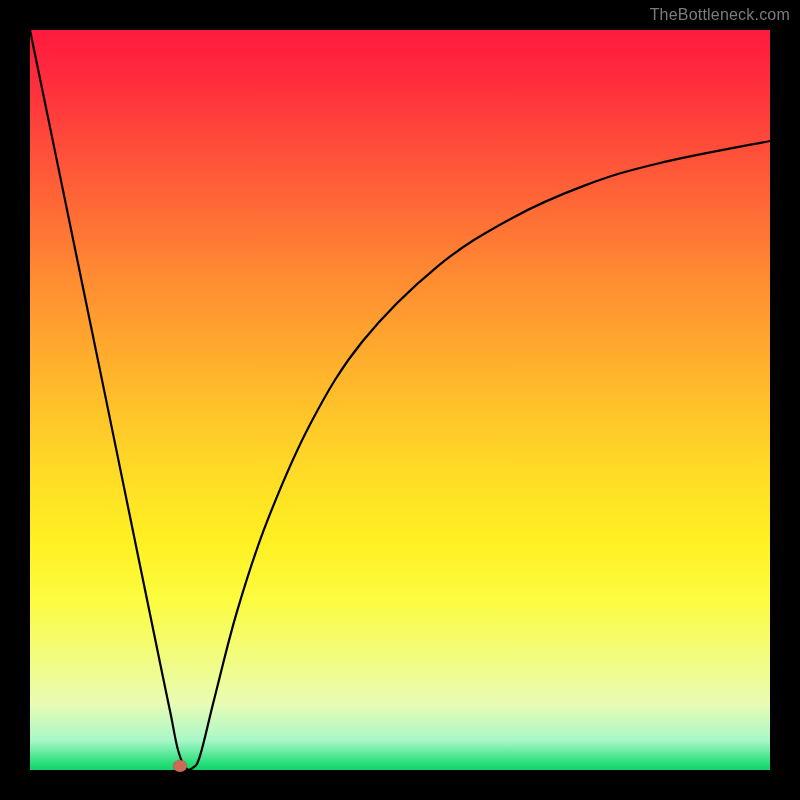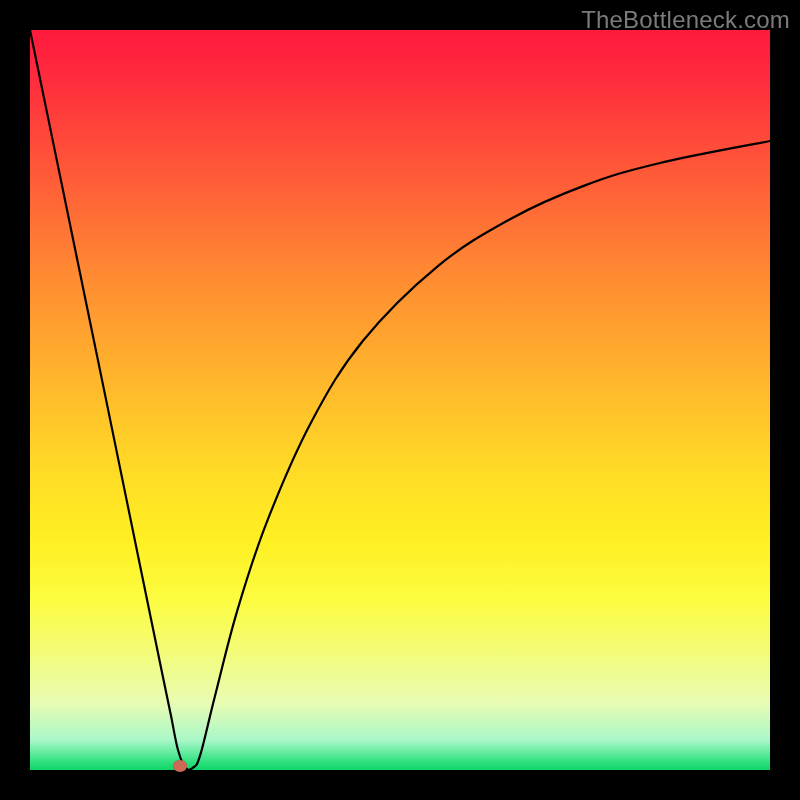--- a/index.html
+++ b/index.html
@@ -56,21 +56,21 @@
     border-radius: 50%;
     background: #cc6a55;
     box-shadow: 0 0 1px rgba(0,0,0,0.4);
     transform: translate(-50%, -50%);
   }
   .watermark {
     position: absolute;
     top: 6px;
     right: 10px;
     color: #7b7b7b;
-    font-size: 24px;
+    font-size: 16px;
     font-weight: 500;
     font-family: Arial, sans-serif;
     letter-spacing: 0.2px;
   }
 </style>
 </head>
 <body>
 
 <div class="frame">
 

